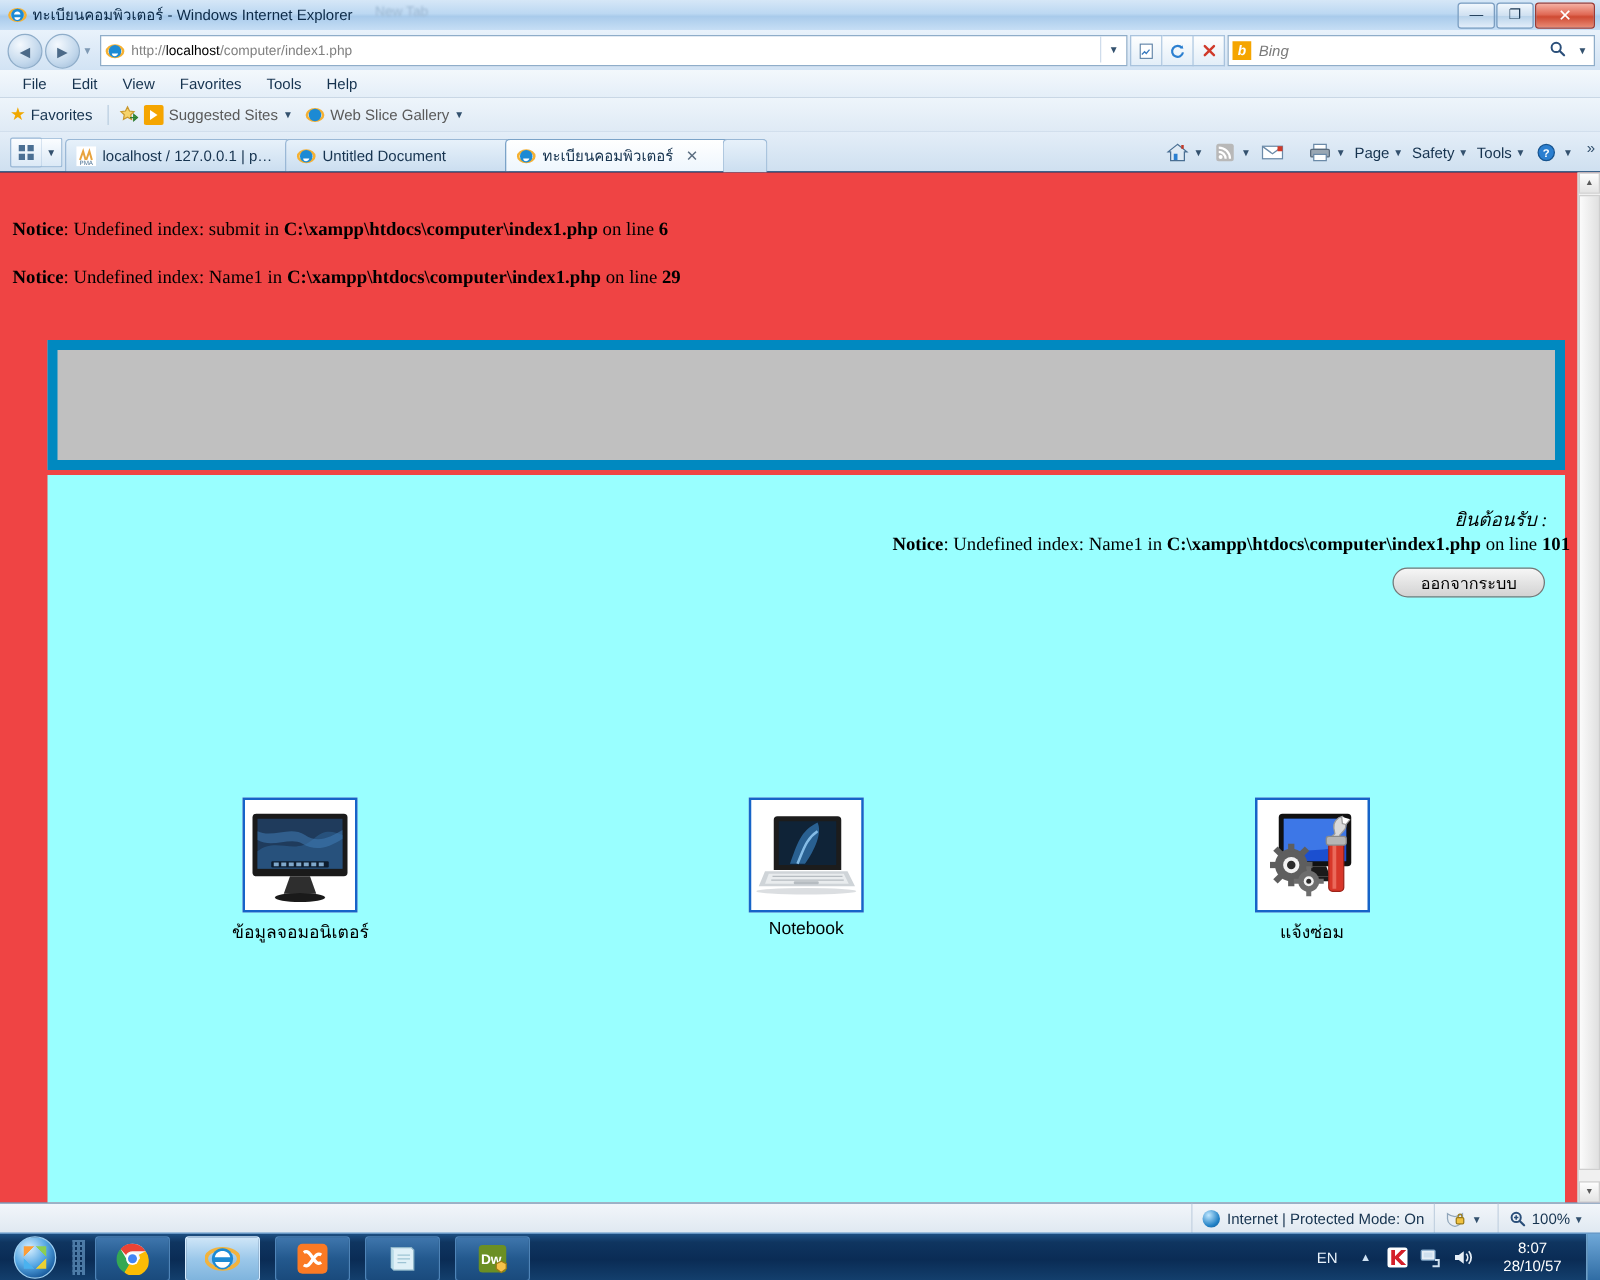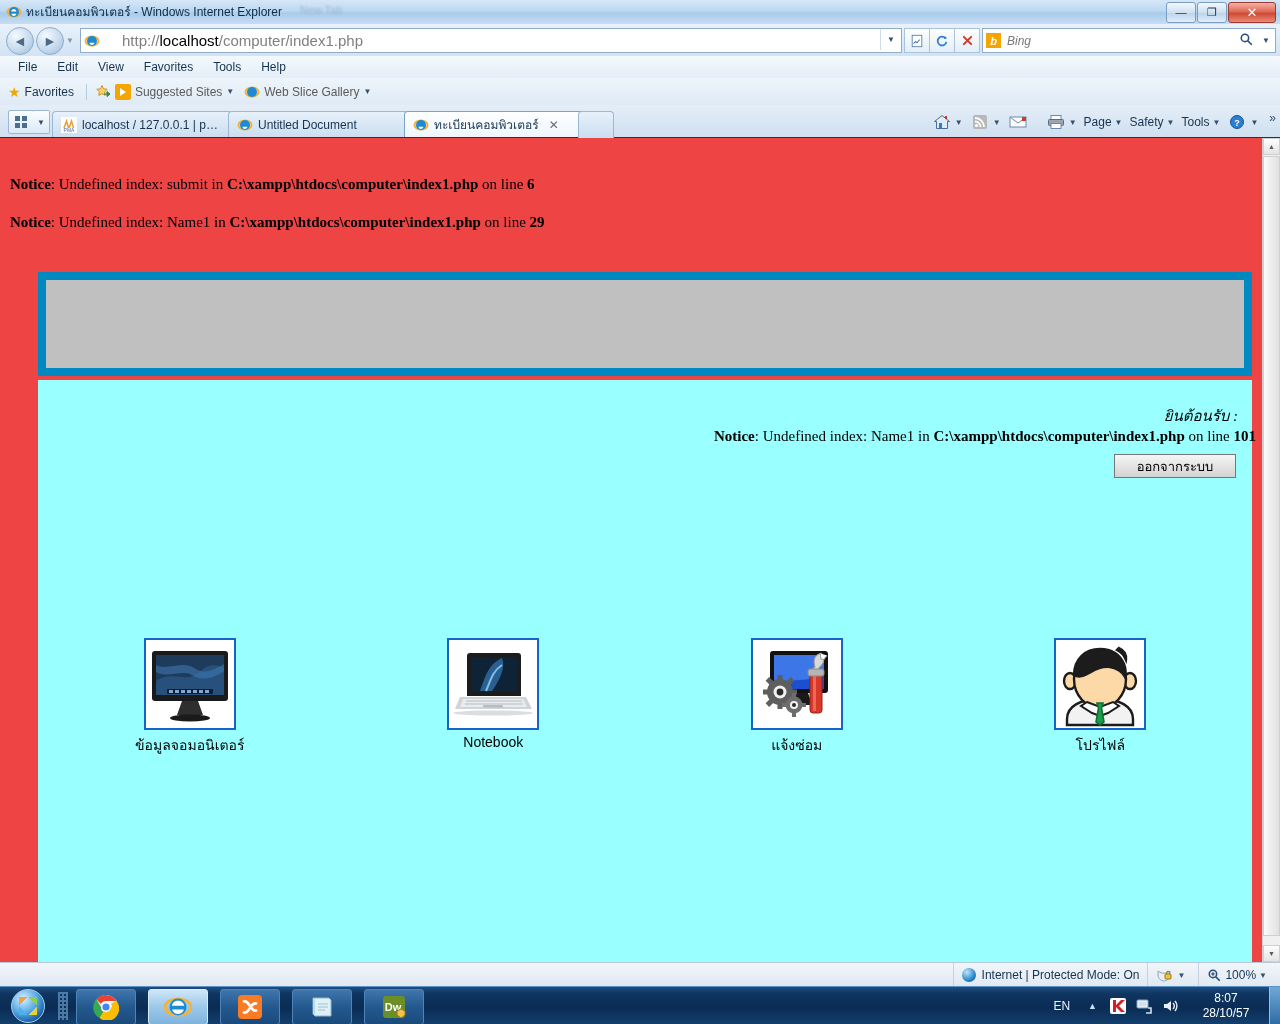--- a/index.html
+++ b/index.html
@@ -53,21 +53,21 @@
   }
   #nav-back{left:6px;}
   #nav-fwd{left:36px;}
   .nav-hist{position:absolute;left:66px;top:12px;font-size:8px;color:#7e99b4;}
   .addrbox{
     position:absolute;left:80px;top:4px;width:820px;height:23px;
     background:#fff;border:1px solid #8fadc9;display:flex;align-items:center;
   }
   .addr-favicon{width:16px;height:16px;margin-left:3px;flex:0 0 auto;}
   .addr-text{
-    margin-left:22px;font-size:15px;color:#808080;white-space:nowrap;overflow:hidden;text-align:right;
+    margin-left:5px;font-size:11px;color:#808080;white-space:nowrap;overflow:hidden;text-align:right;
   }
   .addr-text b{color:#000;font-weight:normal;}
   .addr-drop{
     position:absolute;right:0;top:0;width:20px;height:21px;
     display:flex;align-items:center;justify-content:center;font-size:8px;color:#33516e;
     border-left:1px solid #cfdceb;
   }
   .addr-icons{position:absolute;left:904px;top:4px;display:flex;}
   .addr-ic{
     width:24px;height:23px;border:1px solid #a9c3dd;border-left:none;
@@ -185,21 +185,21 @@
   }
   .inner-notice{
     position:absolute;right:-4px;top:48px;
     font-family:"Liberation Serif","DejaVu Serif",serif;font-size:15px;color:#000;
     white-space:nowrap;
   }
   .inner-notice b{font-weight:bold;}
   .logout{
     position:absolute;right:16px;top:74px;
     min-width:104px;height:22px;
-    border:1px solid #767676;border-radius:0;
+    border:1px solid #767676;border-radius:12px;
     background:linear-gradient(to bottom,#f6f6f6,#e2e2e2 55%,#d3d3d3);
     font-family:"Liberation Sans","DejaVu Sans",sans-serif;font-size:13px;color:#000;
     display:flex;align-items:center;justify-content:center;padding:0 8px;
   }
 
   .iconrow{position:absolute;left:0;top:258px;width:1214px;display:flex;}
   .iconcell{flex:1 1 0;display:flex;flex-direction:column;align-items:center;}
   .iconbox{
     width:92px;height:92px;border:2px solid #1664c8;background:#fff;
     display:flex;align-items:center;justify-content:center;overflow:hidden;
@@ -619,37 +619,20 @@
               </g>
               <rect x="56" y="32" width="12" height="40" rx="3" fill="#d8372a" stroke="#9c2318"></rect>
               <rect x="59" y="34" width="3" height="36" fill="#f07568" opacity=".8"></rect>
               <rect x="54" y="28" width="16" height="7" rx="2" fill="#b5b5b5" stroke="#8a8a8a"></rect>
             </svg>
           </div>
           <div class="iconlabel">แจ้งซ่อม</div>
         </div>
 
 
-        <div class="iconcell">
-          <div class="iconbox">
-            <svg width="86" height="86" viewBox="0 0 86 86">
-              <g stroke="#1c1c1c" stroke-width="2.4">
-                <path d="M10 78c0-13 14-20 33-20s33 7 33 20v6H10z" fill="#f2f2f2"></path>
-                <ellipse cx="13" cy="40" rx="6" ry="8" fill="#fcd9a6"></ellipse>
-                <ellipse cx="73" cy="40" rx="6" ry="8" fill="#fcd9a6"></ellipse>
-                <ellipse cx="43" cy="38" rx="26" ry="29" fill="#fcd9a6"></ellipse>
-                <path d="M17 34c0-16 11-26 26-26 12 0 20 6 24 15 2 5 2 9 1 13-3-6-9-9-15-10-8-1-14 2-19 5-7 4-12 6-17 3z" fill="#1c1c1c"></path>
-                <path d="M62 7c5 2 8 7 7 12-2-5-5-8-9-10z" fill="#1c1c1c"></path>
-              </g>
-              <path d="M30 61l13 5 13-5 6 4-11 7-8 3-8-3-11-7z" fill="#fff" stroke="#1c1c1c" stroke-width="2"></path>
-              <path d="M40 62h6l-1.5 5 2.5 14-4 3-4-3 2.5-14z" fill="#1aa04a" stroke="#127034" stroke-width="1.6"></path>
-            </svg>
-          </div>
-          <div class="iconlabel">โปรไฟล์</div>
-        </div>
 
       </div>
     </div>
   </div>
 
   <div class="vscroll">
     <div class="vs-btn vs-up">
       <span>▲</span>
     </div>
     <div class="vs-thumb"></div>

